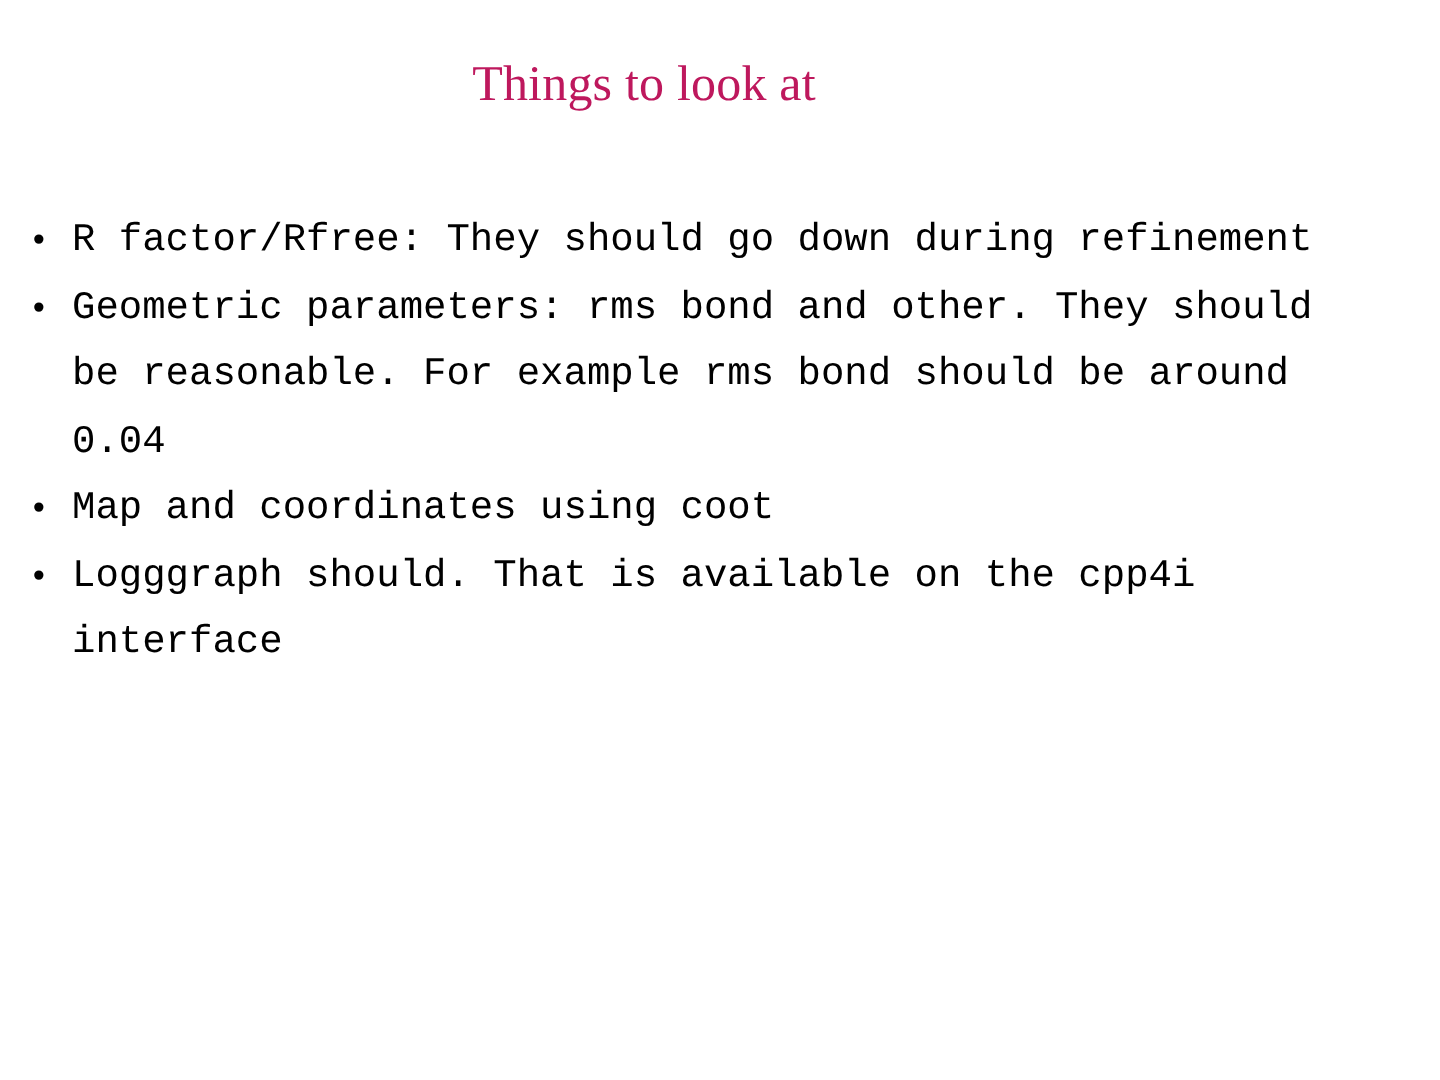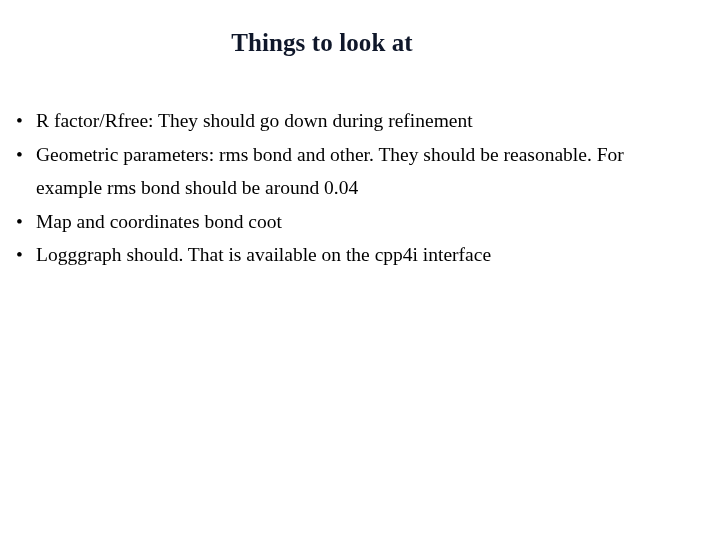--- a/index.html
+++ b/index.html
@@ -23,22 +23,22 @@
     box-sizing: border-box;
   }
   .slide-title {
     position: absolute;
     left: 0;
     top: 28px;
     width: 644px;
     text-align: center;
     font-size: 25px;
     line-height: 30px;
-    font-weight: bold;
-    color: #0f172a;
+    font-weight: normal;
+    color: #be185d;
     letter-spacing: 0.1px;
   }
   .body-list {
     position: absolute;
     left: 14px;
     top: 104px;
     width: 660px;
     margin: 0;
     padding: 0;
     list-style: none;
@@ -56,20 +56,21 @@
     left: 2px;
     top: 0;
     width: 14px;
     text-align: left;
     font-size: 19.5px;
     line-height: 33.5px;
     color: #000000;
   }
   .bullet-text {
     display: block;
+    font-family: Liberation Mono, monospace;
   }
 </style>
 </head>
 <body>
 
 <div class="slide">
 
   <div class="slide-title">Things to look at</div>
 
   <ul class="body-list">
@@ -79,21 +80,21 @@
       <span class="bullet-text">R factor/Rfree: They should go down during refinement</span>
     </li>
 
     <li class="bullet-item">
       <span class="bullet-marker">•</span>
       <span class="bullet-text">Geometric parameters: rms bond and other. They should be reasonable. For example rms bond should be around 0.04</span>
     </li>
 
     <li class="bullet-item">
       <span class="bullet-marker">•</span>
-      <span class="bullet-text">Map and coordinates bond coot</span>
+      <span class="bullet-text">Map and coordinates using coot</span>
     </li>
 
     <li class="bullet-item">
       <span class="bullet-marker">•</span>
       <span class="bullet-text">Logggraph should. That is available on the cpp4i interface</span>
     </li>
 
   </ul>
 
 </div>

